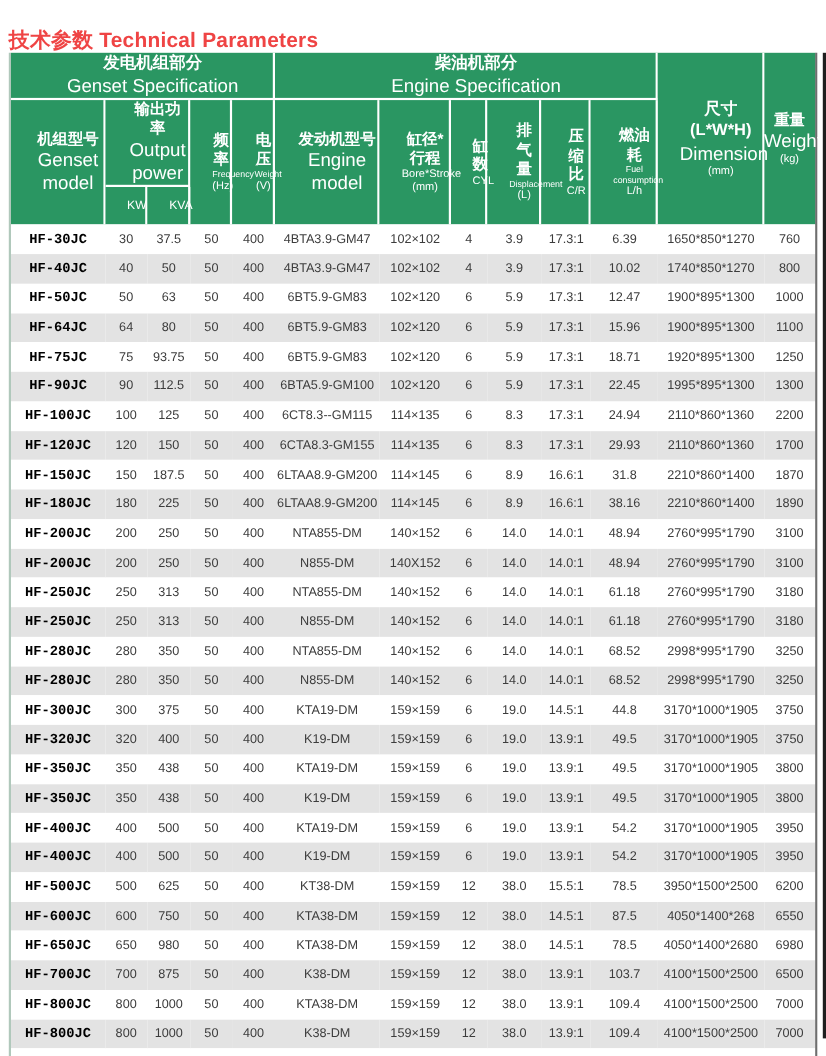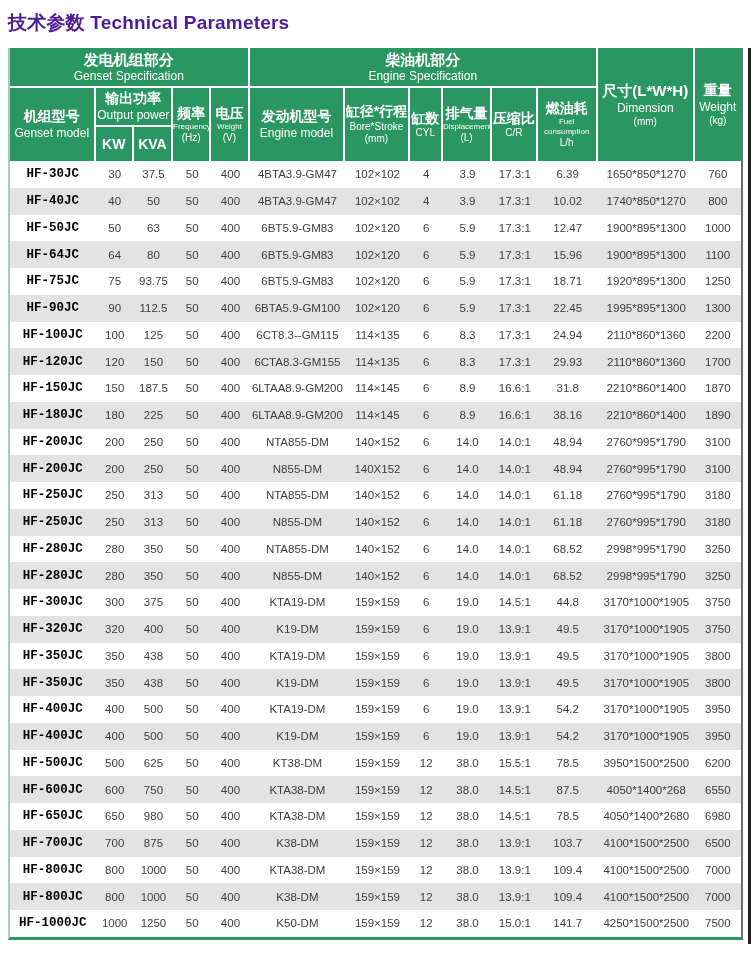--- a/index.html
+++ b/index.html
@@ -4,53 +4,53 @@
 <style>
   html,body { margin:0; padding:0; }
   body {
     width:751px; height:960px;
     background:#ffffff;
     font-family:"Liberation Sans", sans-serif;
     position:relative;
     overflow:hidden;
   }
   .page-title {
-    position:absolute; top:10px; left:8px;
-    margin:0; font-size:19px; font-weight:bold; color:#4c1d95;
+    position:absolute; top:24px; left:8px;
+    margin:0; font-size:19px; font-weight:bold; color:#ef4444;
     letter-spacing:0.2px;
   }
   .table-wrap {
     position:absolute; left:8px; top:48px; width:731px;
     border-left:2.5px solid #b0c8bb;
     border-right:2.5px solid #6e6e6e;
     border-bottom:3px solid #2a9662;
   }
   table {
     border-collapse:separate; border-spacing:0;
     width:100%; table-layout:fixed;
   }
   th, td { box-sizing:border-box; padding:0; }
   thead th {
     background:#2a9662; color:#ffffff;
     text-align:center; vertical-align:middle;
     font-weight:normal;
   }
-  .th-r { border-right:2px solid #ffffff; }
+  .th-r { border-right:2px solid #ffffff;padding-left:20px; }
   .th-b { border-bottom:2px solid #ffffff; }
   tr.band-a th { height:40px; }
   tr.band-b th { height:39px; }
   tr.band-c th { height:34px; }
   th.span2 { height:75px; }
   th.span3 { height:117px;margin-top:24px; }
   .zh  { font-size:14px; font-weight:bold; line-height:1.25; }
   .zh-lg { font-size:15px; font-weight:bold; line-height:1.3; }
-  .en  { font-size:12px; line-height:1.25; }
+  .en  { font-size:17px; line-height:1.25; }
   .en-sm { font-size:8px; line-height:1.2; }
   .unit { font-size:10px; line-height:1.25; }
-  .kwkva { font-size:14px; font-weight:bold; }
+  .kwkva { font-size:11px; font-weight:normal; }
   tbody td {
     height:26.75px;
     text-align:center; vertical-align:middle;
     font-size:11.5px; color:#3c3c3c;
     background:#ffffff;
     white-space:nowrap; overflow:hidden;
   }
   tbody tr:nth-child(even) td { background:#e3e3e3; }
   tbody td.model {
     font-family:"Liberation Mono", monospace;

